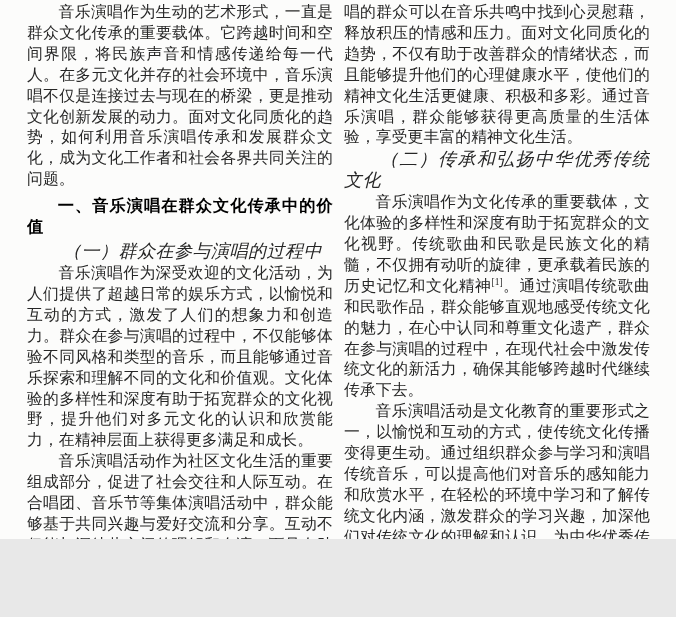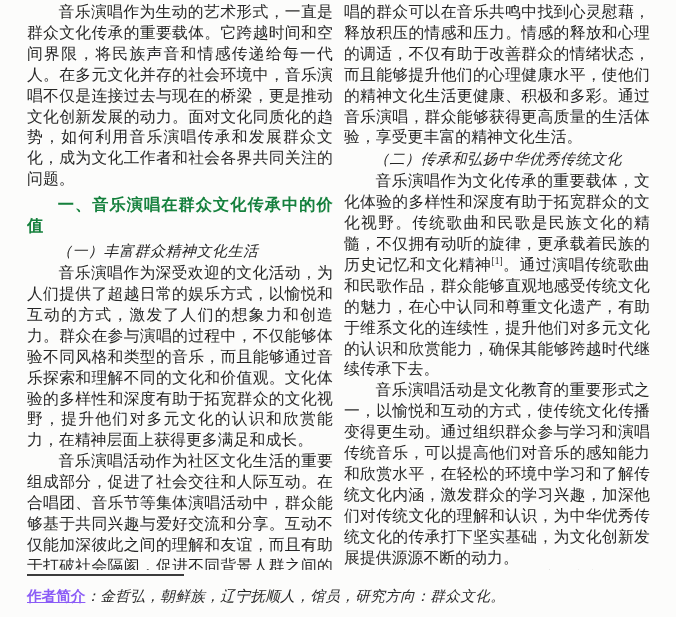--- a/index.html
+++ b/index.html
@@ -3,21 +3,21 @@
 <meta charset="utf-8">
 <style>
   html, body {
     margin: 0;
     padding: 0;
     background: #e8e8e8;
   }
   .page {
     position: relative;
     width: 676px;
-    height: 617px;
+    height: 539px;
     margin: 0 auto;
     background: #fcfcfb;
     color: #272727;
     font-family: "Liberation Serif", "DejaVu Serif", serif;
     overflow: hidden;
   }
   .col {
     position: absolute;
     top: 2px;
     width: 306px;
@@ -30,31 +30,31 @@
   p.para {
     margin: 0;
     font-size: 15.8px;
     line-height: 20.9px;
     text-indent: 2em;
     letter-spacing: 0.1px;
   }
   p.para.cont { text-indent: 0; }
   .sec-heading {
     margin: 5px 0 4px 0;
-    font-family: Liberation Serif, serif;
+    font-family: Liberation Sans, sans-serif;
     font-weight: 700;
     font-size: 16.2px;
     line-height: 21px;
     text-indent: 1.9em;
-    color: #15803d;
+    color: #000000;
     letter-spacing: 0.3px;
   }
   .sub-heading {
     margin: 1px 0;
-    font-size: 15px;
+    font-size: 18px;
     line-height: 20.9px;
     text-indent: 2em;
     font-style: italic;
     font-weight: 400;
     letter-spacing: 0.5px;
   }
   sup.ref {
     font-size: 9.5px;
     line-height: 0;
     vertical-align: super;
@@ -89,31 +89,31 @@
   }
 </style>
 </head>
 <body>
 
 <div class="page">
 
   <div class="col col-left">
     <p class="para">音乐演唱作为生动的艺术形式，一直是群众文化传承的重要载体。它跨越时间和空间界限，将民族声音和情感传递给每一代人。在多元文化并存的社会环境中，音乐演唱不仅是连接过去与现在的桥梁，更是推动文化创新发展的动力。面对文化同质化的趋势，如何利用音乐演唱传承和发展群众文化，成为文化工作者和社会各界共同关注的问题。</p>
     <h3 class="sec-heading">一、音乐演唱在群众文化传承中的价值</h3>
-    <h4 class="sub-heading">（一）丰富群众精神文化生活</h4>
+    <h4 class="sub-heading">（一）群众在参与演唱的过程中</h4>
     <p class="para">音乐演唱作为深受欢迎的文化活动，为人们提供了超越日常的娱乐方式，以愉悦和互动的方式，激发了人们的想象力和创造力。群众在参与演唱的过程中，不仅能够体验不同风格和类型的音乐，而且能够通过音乐探索和理解不同的文化和价值观。文化体验的多样性和深度有助于拓宽群众的文化视野，提升他们对多元文化的认识和欣赏能力，在精神层面上获得更多满足和成长。</p>
     <p class="para">音乐演唱活动作为社区文化生活的重要组成部分，促进了社会交往和人际互动。在合唱团、音乐节等集体演唱活动中，群众能够基于共同兴趣与爱好交流和分享。互动不仅能加深彼此之间的理解和友谊，而且有助于打破社会隔阂，促进不同背景人群之间的融合。通过音乐演唱，群众能够建立更紧密和谐的社区关系，增强幸福感和归属感。</p>
 
   </div>
 
   <div class="col col-right">
-    <p class="para cont">唱的群众可以在音乐共鸣中找到心灵慰藉，释放积压的情感和压力。情感的释放和心理的调适，不仅有助于改善群众的情绪状态，而且能够提升他们的心理健康水平，使他们的精神文化生活更健康、积极和多彩。通过音乐演唱，群众能够获得更高质量的生活体验，享受更丰富的精神文化生活。</p>
+    <p class="para cont">唱的群众可以在音乐共鸣中找到心灵慰藉，释放积压的情感和压力。面对文化同质化的趋势，不仅有助于改善群众的情绪状态，而且能够提升他们的心理健康水平，使他们的精神文化生活更健康、积极和多彩。通过音乐演唱，群众能够获得更高质量的生活体验，享受更丰富的精神文化生活。</p>
     <h4 class="sub-heading">（二）传承和弘扬中华优秀传统文化</h4>
     <p class="para">
-      <span>音乐演唱作为文化传承的重要载体，文化体验的多样性和深度有助于拓宽群众的文化视野。传统歌曲和民歌是民族文化的精髓，不仅拥有动听的旋律，更承载着民族的历史记忆和文化精神</span><sup class="ref">[1]</sup><span>。通过演唱传统歌曲和民歌作品，群众能够直观地感受传统文化的魅力，在心中认同和尊重文化遗产，有助于维系文化的连续性，提升他们对多元文化的认识和欣赏能力，确保其能够跨越时代继续传承下去。</span>
+      <span>音乐演唱作为文化传承的重要载体，文化体验的多样性和深度有助于拓宽群众的文化视野。传统歌曲和民歌是民族文化的精髓，不仅拥有动听的旋律，更承载着民族的历史记忆和文化精神</span><sup class="ref">[1]</sup><span>。通过演唱传统歌曲和民歌作品，群众能够直观地感受传统文化的魅力，在心中认同和尊重文化遗产，群众在参与演唱的过程中，在现代社会中激发传统文化的新活力，确保其能够跨越时代继续传承下去。</span>
     </p>
     <p class="para">音乐演唱活动是文化教育的重要形式之一，以愉悦和互动的方式，使传统文化传播变得更生动。通过组织群众参与学习和演唱传统音乐，可以提高他们对音乐的感知能力和欣赏水平，在轻松的环境中学习和了解传统文化内涵，激发群众的学习兴趣，加深他们对传统文化的理解和认识，为中华优秀传统文化的传承打下坚实基础，为文化创新发展提供源源不断的动力。</p>
     <p class="para">音乐演唱在弘扬中华优秀传统文化的同时，增强了群众的文化自信和民族自豪感。通过演唱蕴含民族精神和历史传承的歌曲，群众能够深刻地体会本民族文化的深厚底蕴和独特价值。文化自信是推动文化创新和发展的重要源泉，有助于在全球化大</p>
   </div>
 
   <div class="footnote">
     <div class="footnote-rule"></div>
     <p class="bio">
       <span class="bio-label">作者简介</span><span class="bio-text">：金哲弘，朝鲜族，辽宁抚顺人，馆员，研究方向：群众文化。</span>
     </p>

